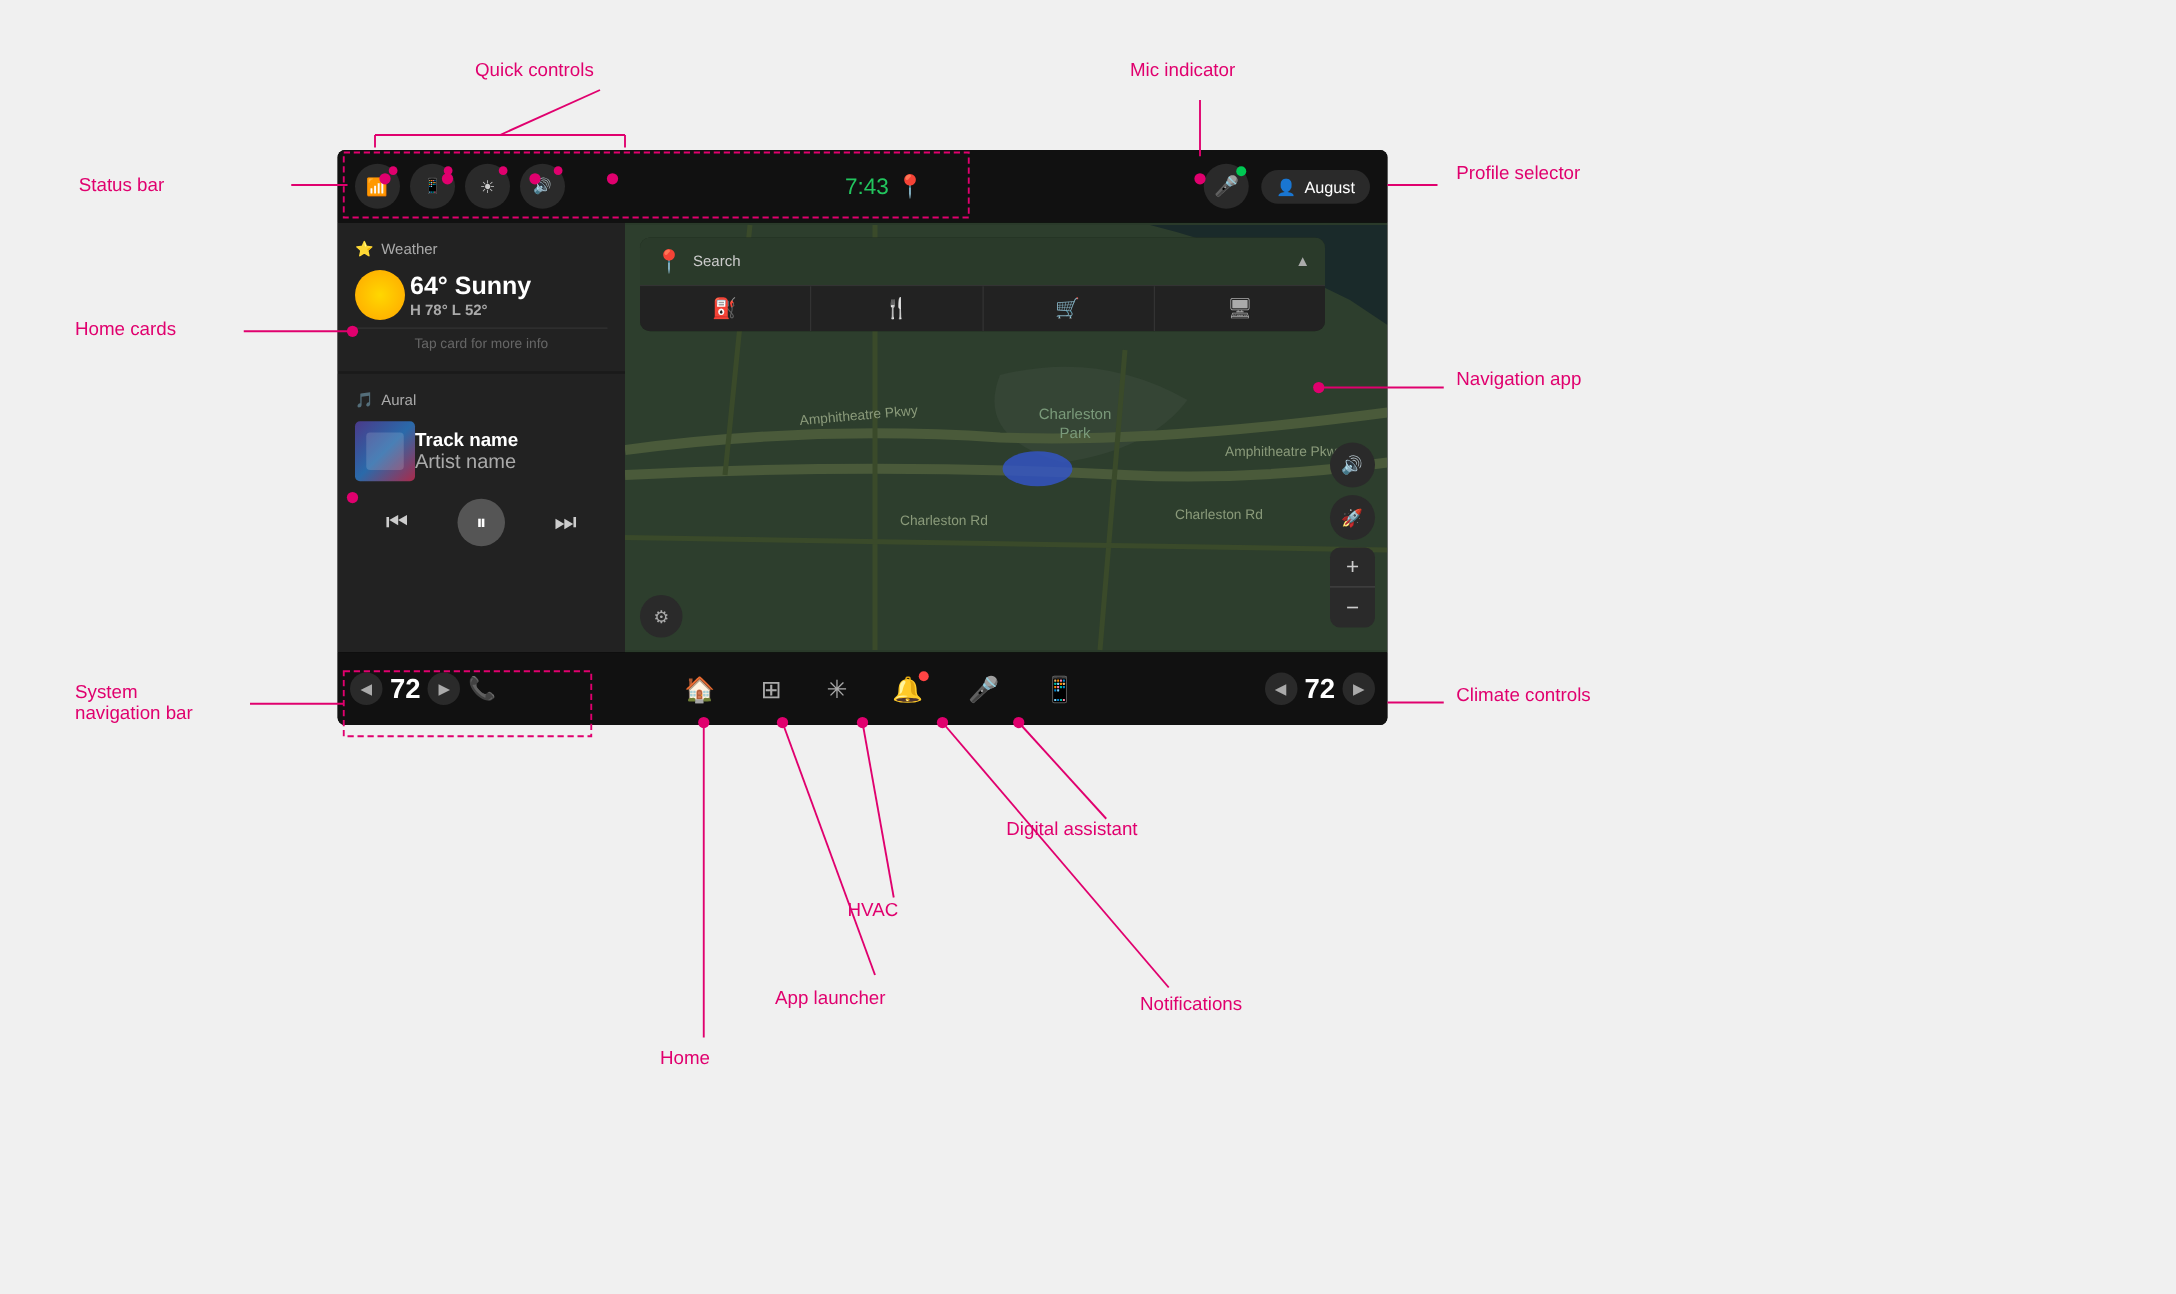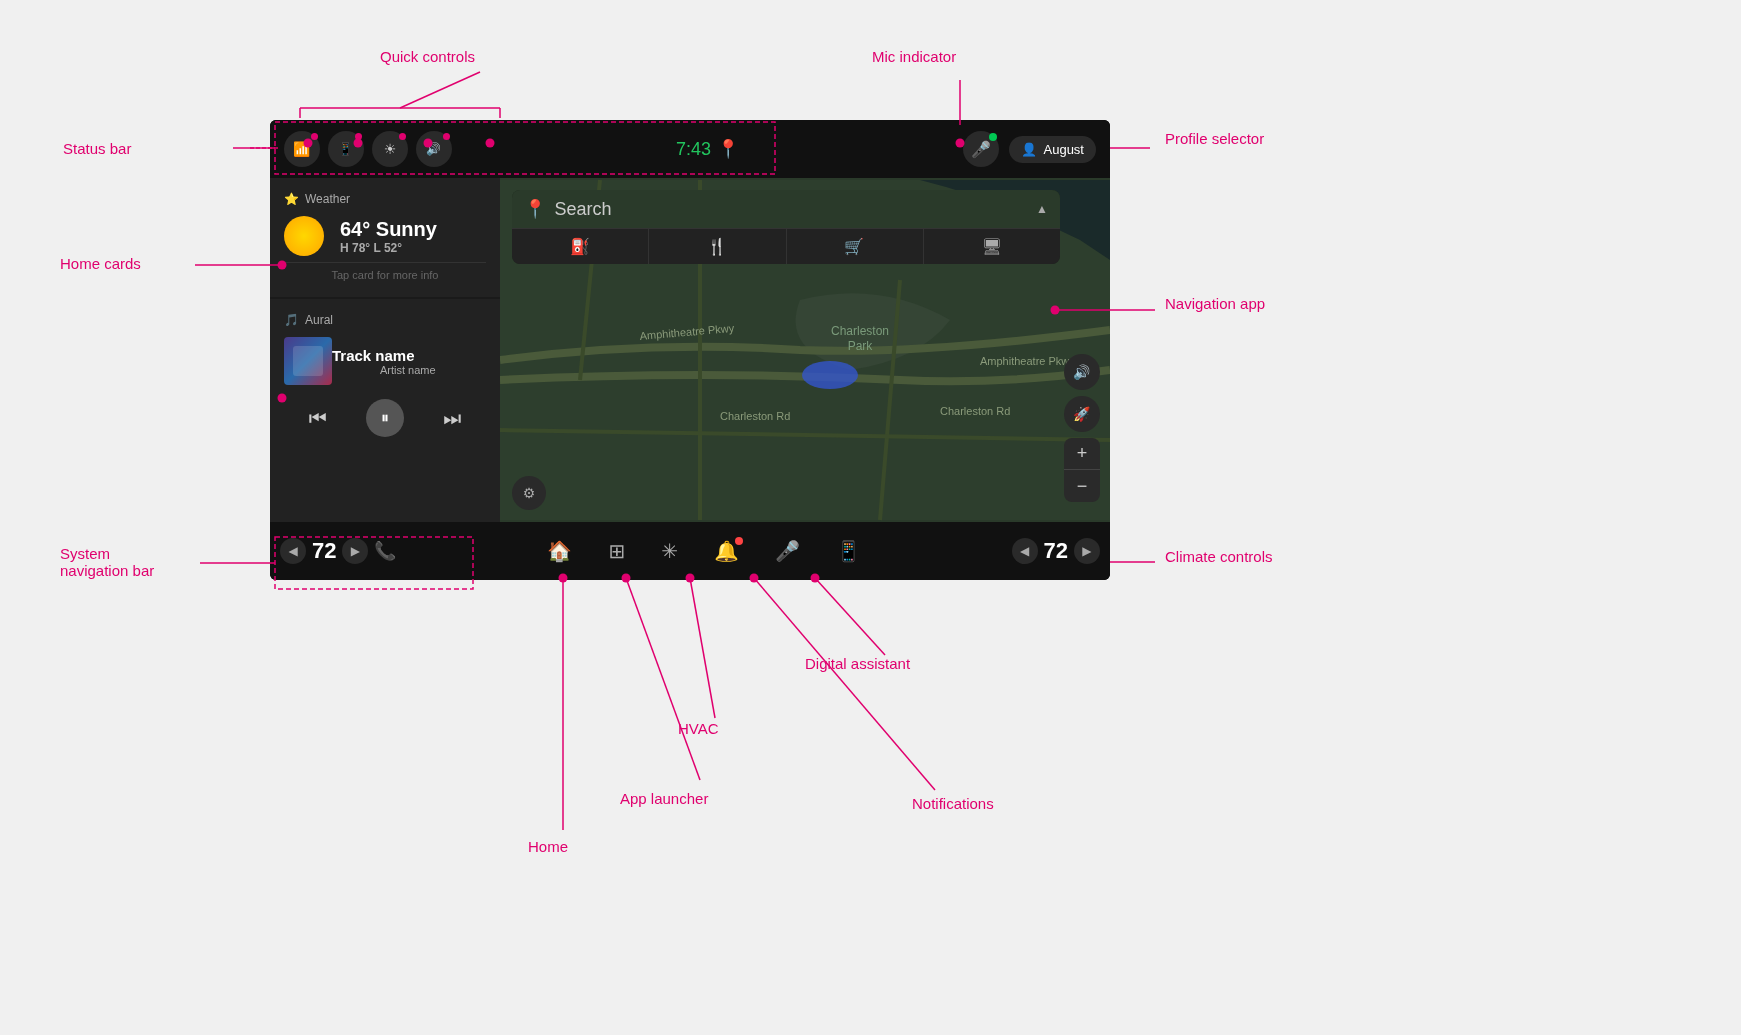--- a/index.html
+++ b/index.html
@@ -154,21 +154,21 @@
       align-items: center;
       gap: 6px;
       color: #aaa;
       font-size: 12px;
       margin-bottom: 10px;
     }
 
     .weather-main {
       display: flex;
       align-items: center;
-      gap: 16px;
+      gap: 4px;
       margin-bottom: 6px;
     }
 
     .sun-icon {
       width: 40px;
       height: 40px;
       border-radius: 50%;
       background: radial-gradient(circle, #FFD700, #FFA500);
       flex-shrink: 0;
     }
@@ -237,22 +237,21 @@
     }
 
     .track-name {
       color: #fff;
       font-size: 15px;
       font-weight: 600;
     }
 
     .artist-name {
       color: #aaa;
-      font-size: 11px;
-      margin-left: 48px;
+      font-size: 16px;
     }
 
     .music-controls {
       display: flex;
       align-items: center;
       justify-content: space-around;
     }
 
     .ctrl-btn {
       color: #ccc;
@@ -306,21 +305,21 @@
       align-items: center;
       gap: 8px;
       padding: 8px 12px;
       background: #2a3a2a;
       border-bottom: 1px solid #333;
     }
 
     .search-input-area {
       flex: 1;
       color: #ccc;
-      font-size: 18px;
+      font-size: 12px;
     }
 
     .search-chevron {
       color: #aaa;
       font-size: 12px;
     }
 
     .search-filters {
       display: flex;
       gap: 0;
@@ -732,21 +731,21 @@
 
   <line x1="754" y1="578" x2="935" y2="790" stroke="#e0006e" stroke-width="1.5"></line>
 
   <line x1="815" y1="578" x2="885" y2="655" stroke="#e0006e" stroke-width="1.5"></line>
 </svg>
 
 <div class="annotation-label" style="left:1165px; top:130px;">Profile selector</div>
 
 <div class="annotation-label" style="left:63px; top:140px;">Status bar</div>
 
-<div class="annotation-label" style="left:872px; top:48px;">Mic indicator</div>
+<div class="annotation-label" style="left:904px; top:48px;">Mic indicator</div>
 
 <div class="annotation-label" style="left:1165px; top:295px;">Navigation app</div>
 
 <div class="annotation-label" style="left:60px; top:255px;">Home cards</div>
 
 <div class="annotation-label" style="left:60px; top:545px;">System<br>navigation bar</div>
 
 <div class="annotation-label" style="left:1165px; top:548px;">Climate controls</div>
 
 <div class="annotation-label" style="left:528px; top:838px;">Home</div>

